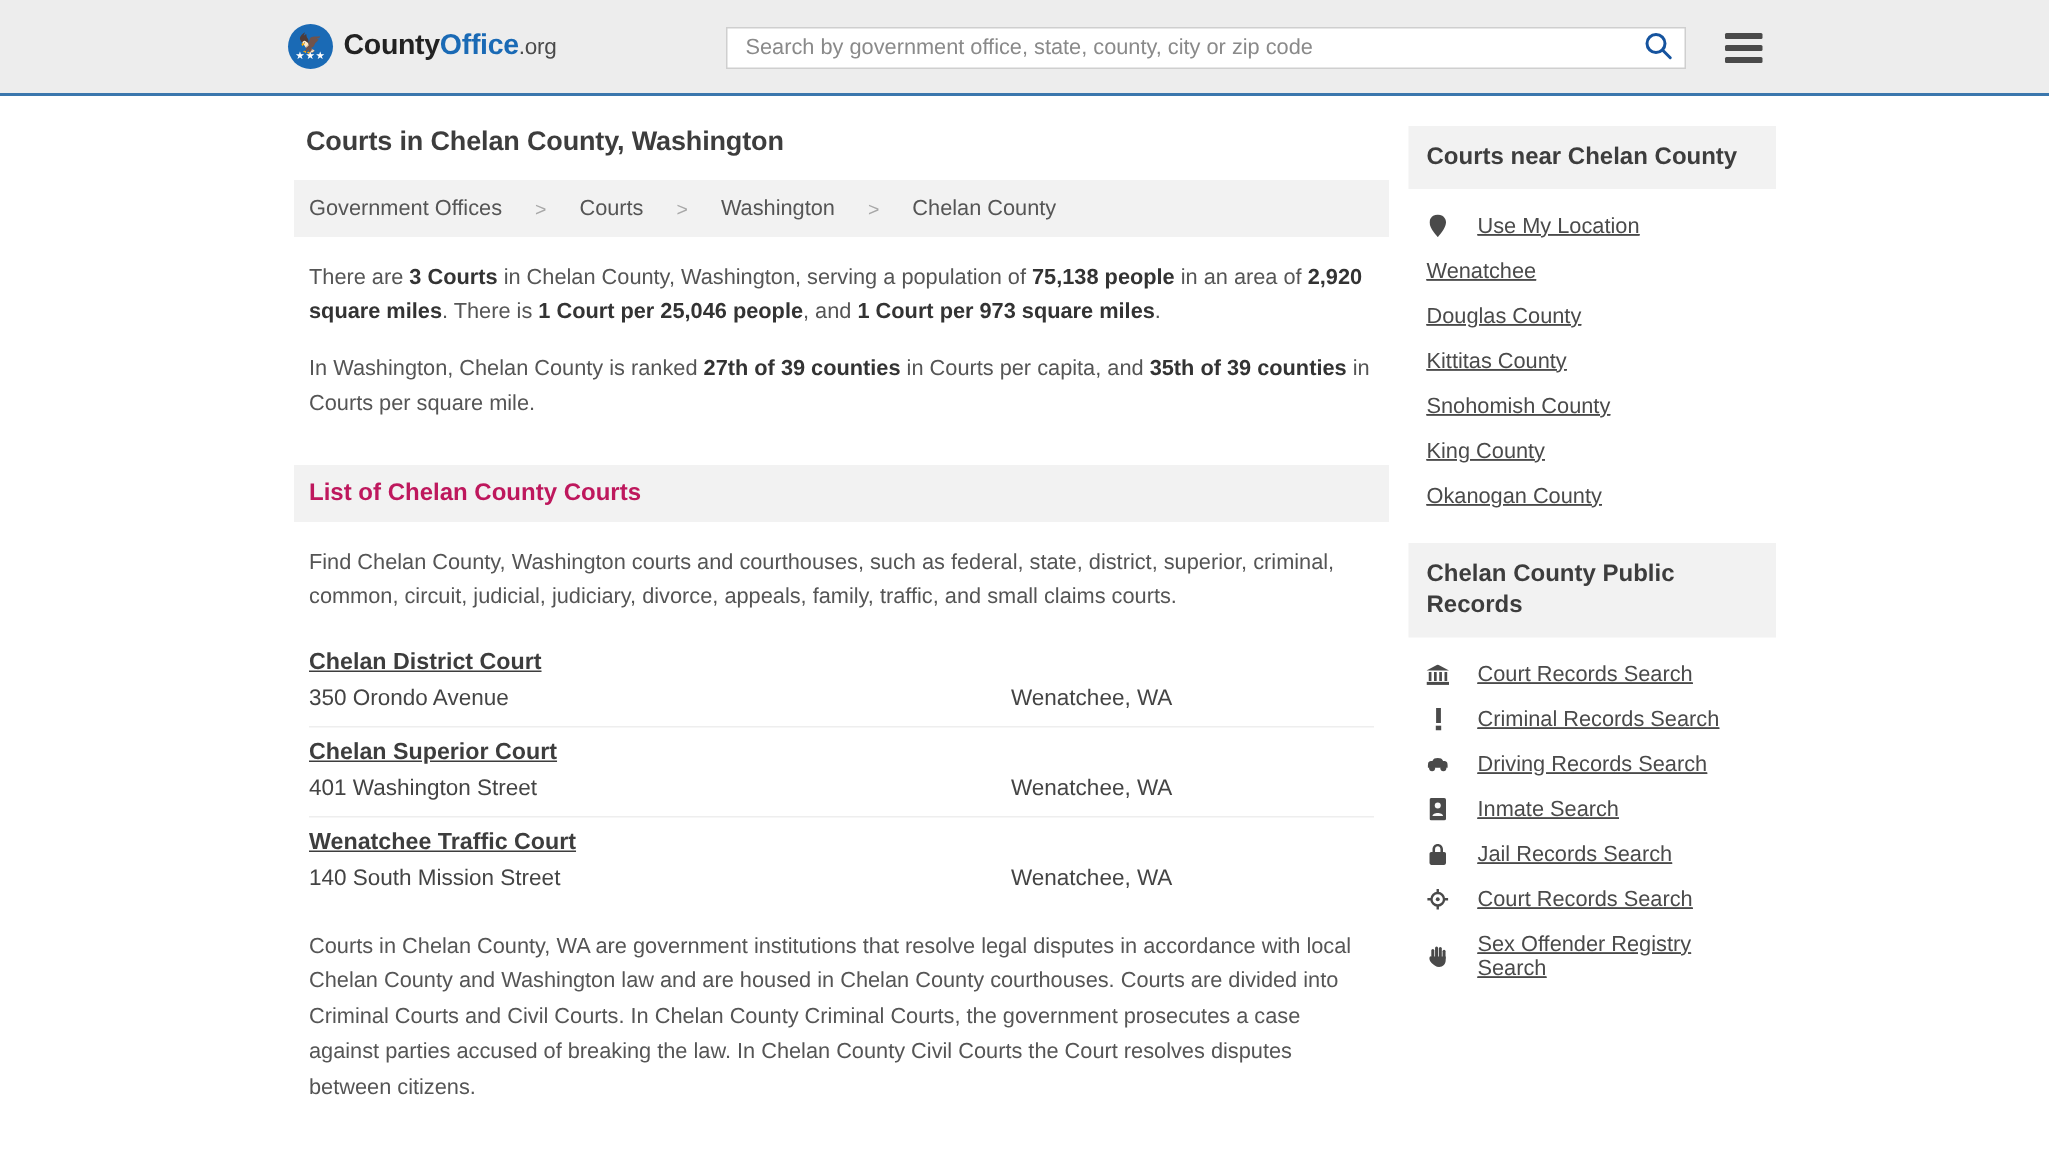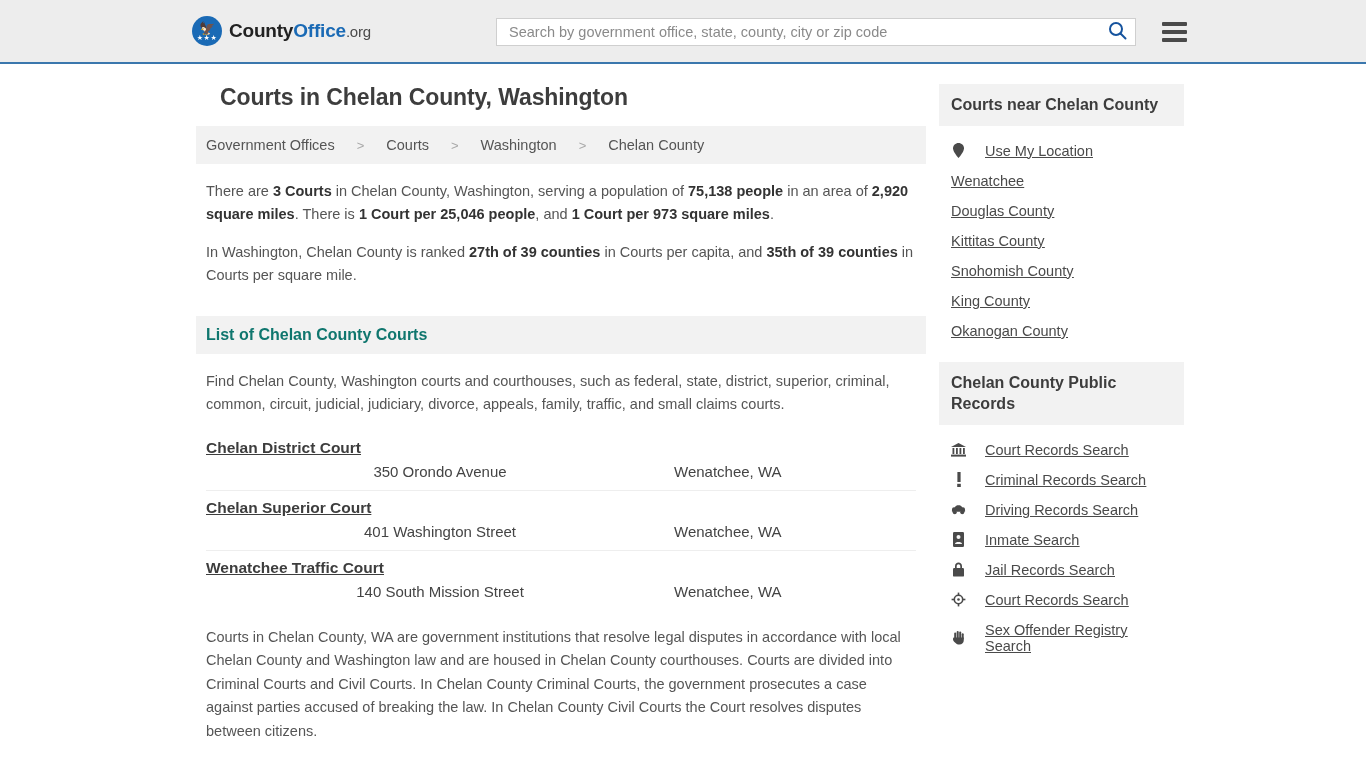--- a/index.html
+++ b/index.html
@@ -50,21 +50,21 @@
     color: #222222;
     letter-spacing: -0.2px;
     white-space: nowrap;
   }
   .logo-text .bold-blue { color: #1a6ab5; font-weight: bold; }
   .logo-text .bold-dark { color: #222222; font-weight: bold; }
   .logo-text .suffix { font-size: 15px; color: #4a4a4a; }
 
   .search-area {
     position: absolute;
-    left: 496px;
+    left: 484px;
     top: 18px;
     display: flex;
     align-items: center;
     gap: 26px;
   }
   .search-box {
     width: 640px;
     height: 28px;
     background: #ffffff;
     border: 1px solid #cfcfcf;
@@ -108,24 +108,24 @@
     margin-left: 196px;
     padding-top: 20px;
   }
   .side-col {
     width: 245px;
     margin-left: 13px;
     padding-top: 20px;
   }
 
   h1.page-title {
-    font-size: 23px;
+    font-size: 18px;
     font-weight: bold;
     color: #3d3d3d;
-    margin: 0 0 15px 24px;
+    margin: 0 0 15px 8px;
     letter-spacing: -0.1px;
   }
 
   
   .breadcrumb {
     background: #f2f2f2;
     height: 38px;
     display: flex;
     align-items: center;
     padding-left: 10px;
@@ -153,21 +153,21 @@
 
   
   .section-bar {
     background: #f2f2f2;
     height: 38px;
     display: flex;
     align-items: center;
     padding-left: 10px;
     font-size: 16px;
     font-weight: bold;
-    color: #0f766e;
+    color: #be185d;
     margin-top: 8px;
   }
 
   .section-desc {
     padding: 16px 10px 14px 10px;
     font-size: 14.5px;
     line-height: 1.62;
     color: #555555;
   }
 
@@ -183,21 +183,20 @@
     font-size: 15.5px;
     font-weight: bold;
     color: #3d3d3d;
     margin-bottom: 6px;
     cursor: pointer;
   }
   .court-detail {
     display: flex;
     font-size: 15px;
     color: #444444;
-    text-align: center;
   }
   .court-addr { width: 468px; }
   .court-city { color: #444444; }
 
   
   .about-body {
     padding: 16px 10px 0 10px;
   }
   .about-body p {
     margin: 0 0 16px 0;

